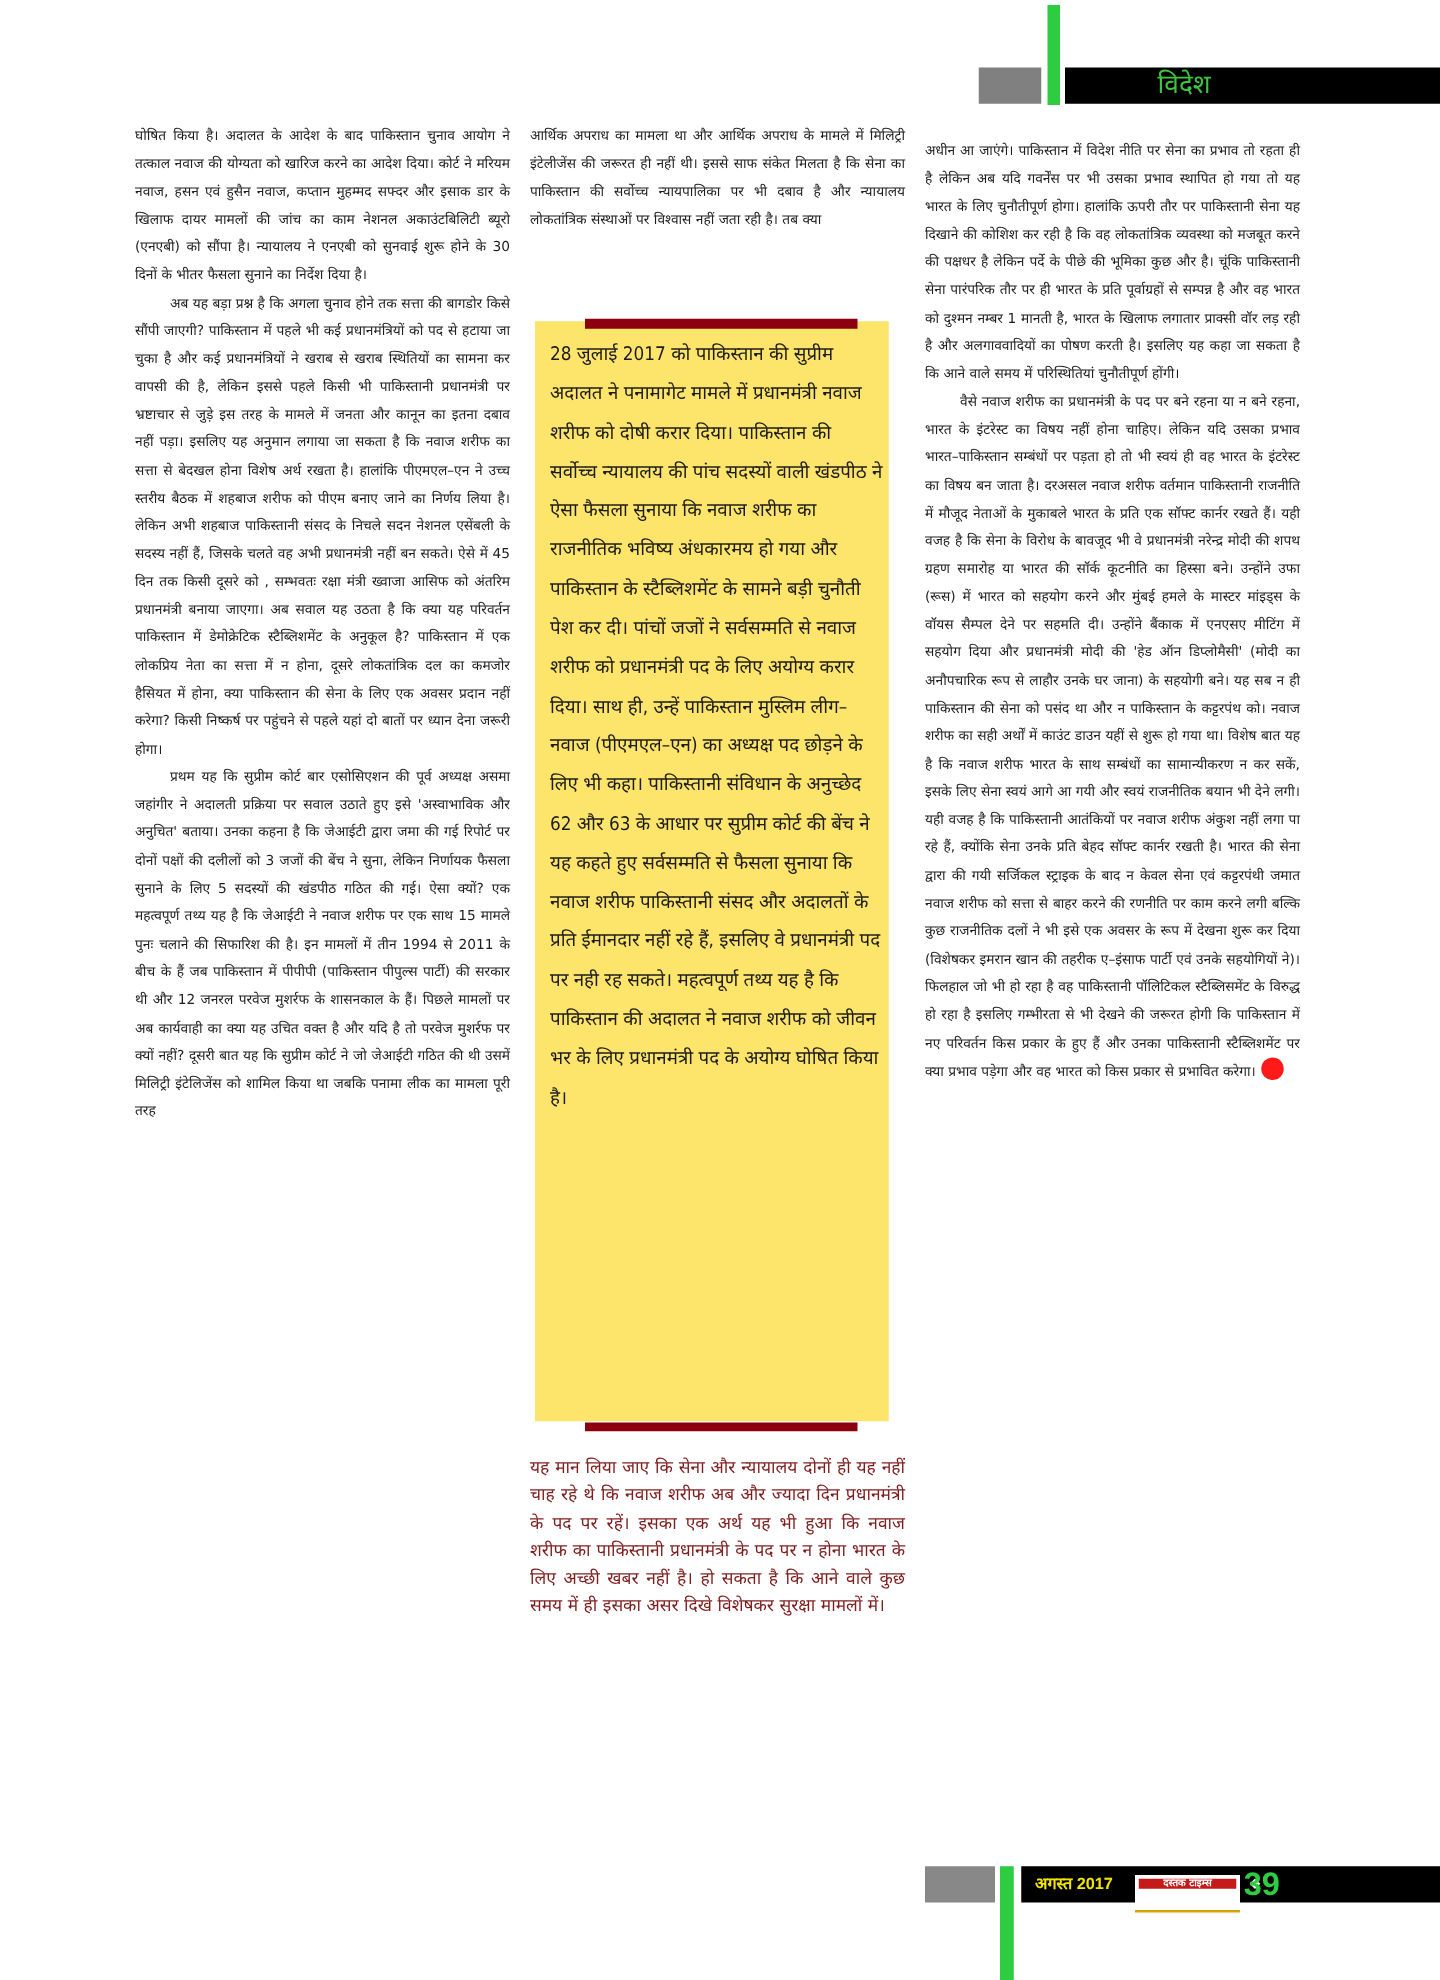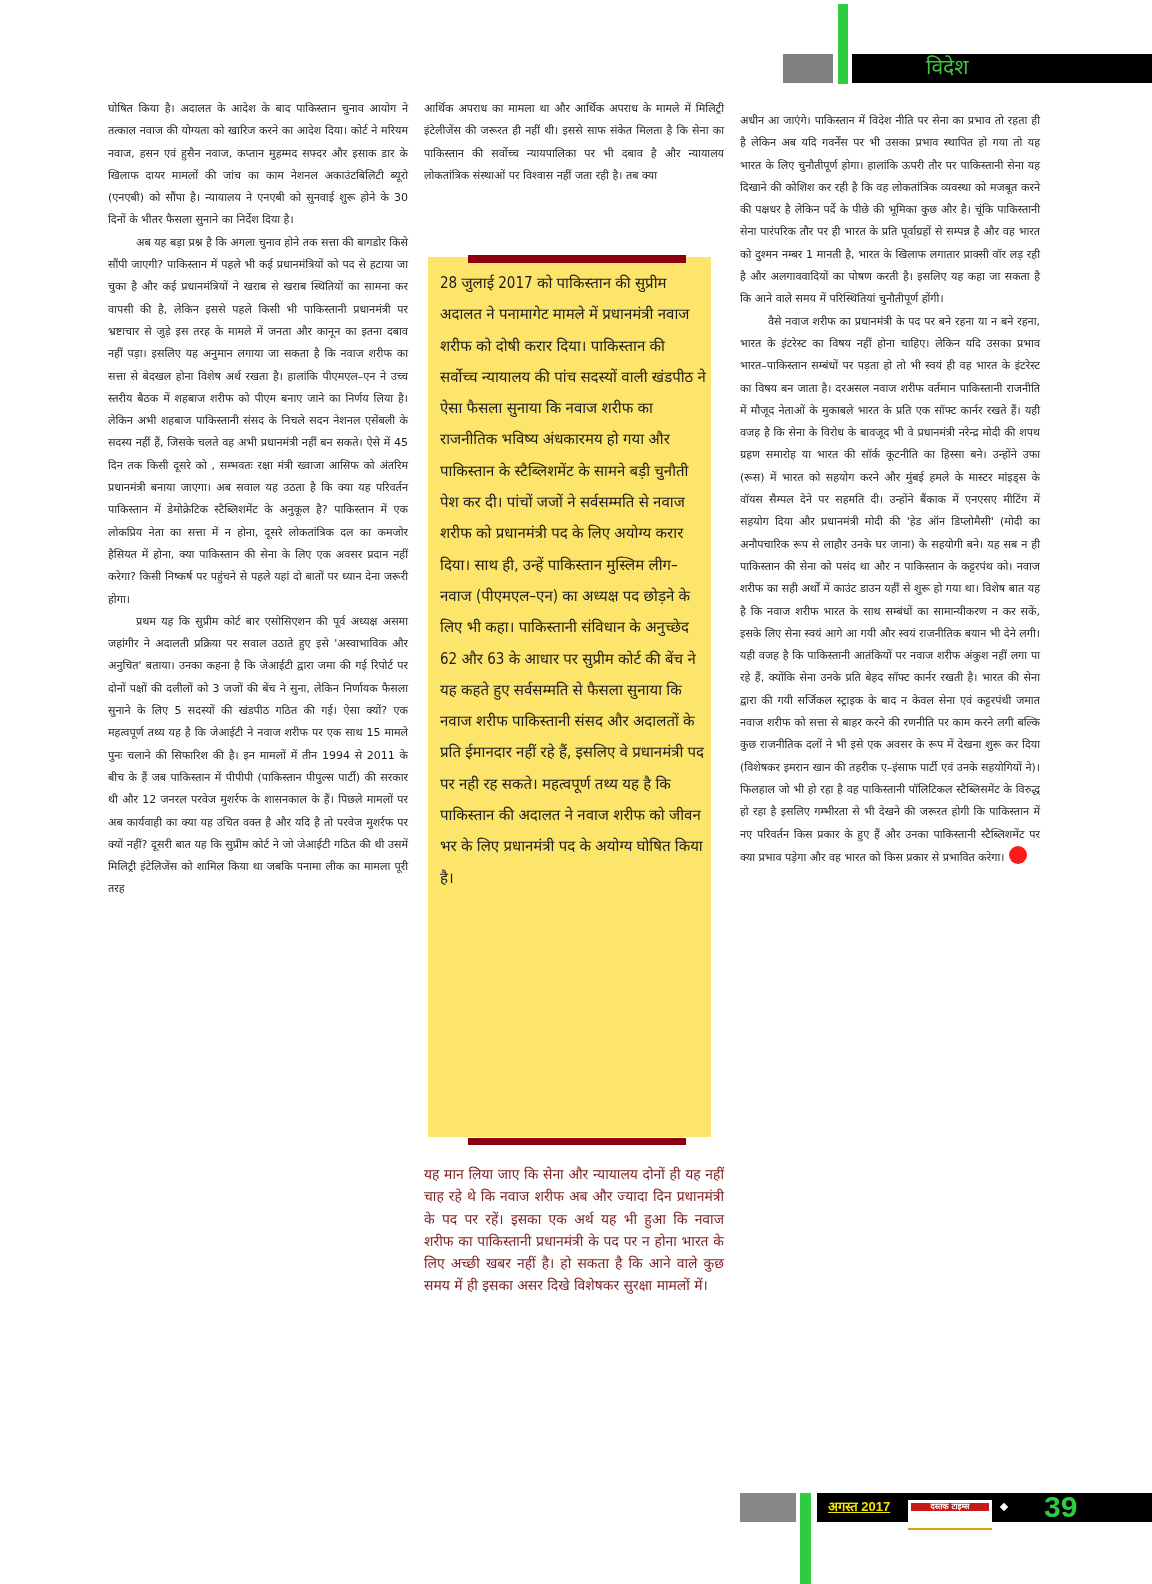--- a/index.html
+++ b/index.html
@@ -34,28 +34,28 @@
   .col2-bottom p.indent { text-indent: 28px; }
 
   .end-dot { display: inline-block; width: 18px; height: 18px; border-radius: 50%; background: #ff1a1a;
              vertical-align: -3px; margin-left: 4px; }
 
   
   .ftr-gray { position: absolute; left: 740px; top: 1493px; width: 56px; height: 29px; background: #888888; }
   .ftr-green { position: absolute; left: 800px; top: 1493px; width: 11px; height: 91px; background: #2ecc40; }
   .ftr-black { position: absolute; left: 817px; top: 1493px; width: 335px; height: 29px; background: #000000; }
   .ftr-date { position: absolute; left: 828px; top: 1497px; font-size: 13px; font-weight: bold; color: #f2e600;
-              line-height: 20px; font-family: "Liberation Sans Narrow", "Liberation Sans", sans-serif; text-decoration: underline; }
+              line-height: 20px; font-family: "Liberation Sans Narrow", "Liberation Sans", sans-serif; }
   .ftr-logo { position: absolute; left: 908px; top: 1500px; width: 84px; height: 30px; background: #ffffff;
               border-bottom: 2px solid #d8a400; box-sizing: border-box; overflow: hidden; }
   .ftr-logo-inner { position: absolute; left: 3px; top: 3px; right: 3px; height: 8px; background: #c41a1a; }
   .ftr-logo-text { position: absolute; left: 0; top: 0; width: 84px; text-align: center; font-size: 8px; line-height: 14px;
                    color: #ffffff; font-weight: bold; }
   .ftr-diamond { position: absolute; left: 1001px; top: 1504px; width: 6px; height: 6px; background: #ffffff; transform: rotate(45deg); }
-  .ftr-page { position: absolute; left: 1044px; top: 1491px; font-size: 30px; font-weight: bold; color: #2ecc40;
+  .ftr-page { position: absolute; left: 995px; top: 1491px; font-size: 26px; font-weight: bold; color: #2ecc40;
               line-height: 32px; font-family: "Liberation Sans Narrow", "Liberation Sans", sans-serif; }
 </style>
 </head>
 <body>
 
 <div class="hdr-gray"></div>
 <div class="hdr-green"></div>
 <div class="hdr-black"></div>
 <div class="hdr-title">विदेश</div>
 

